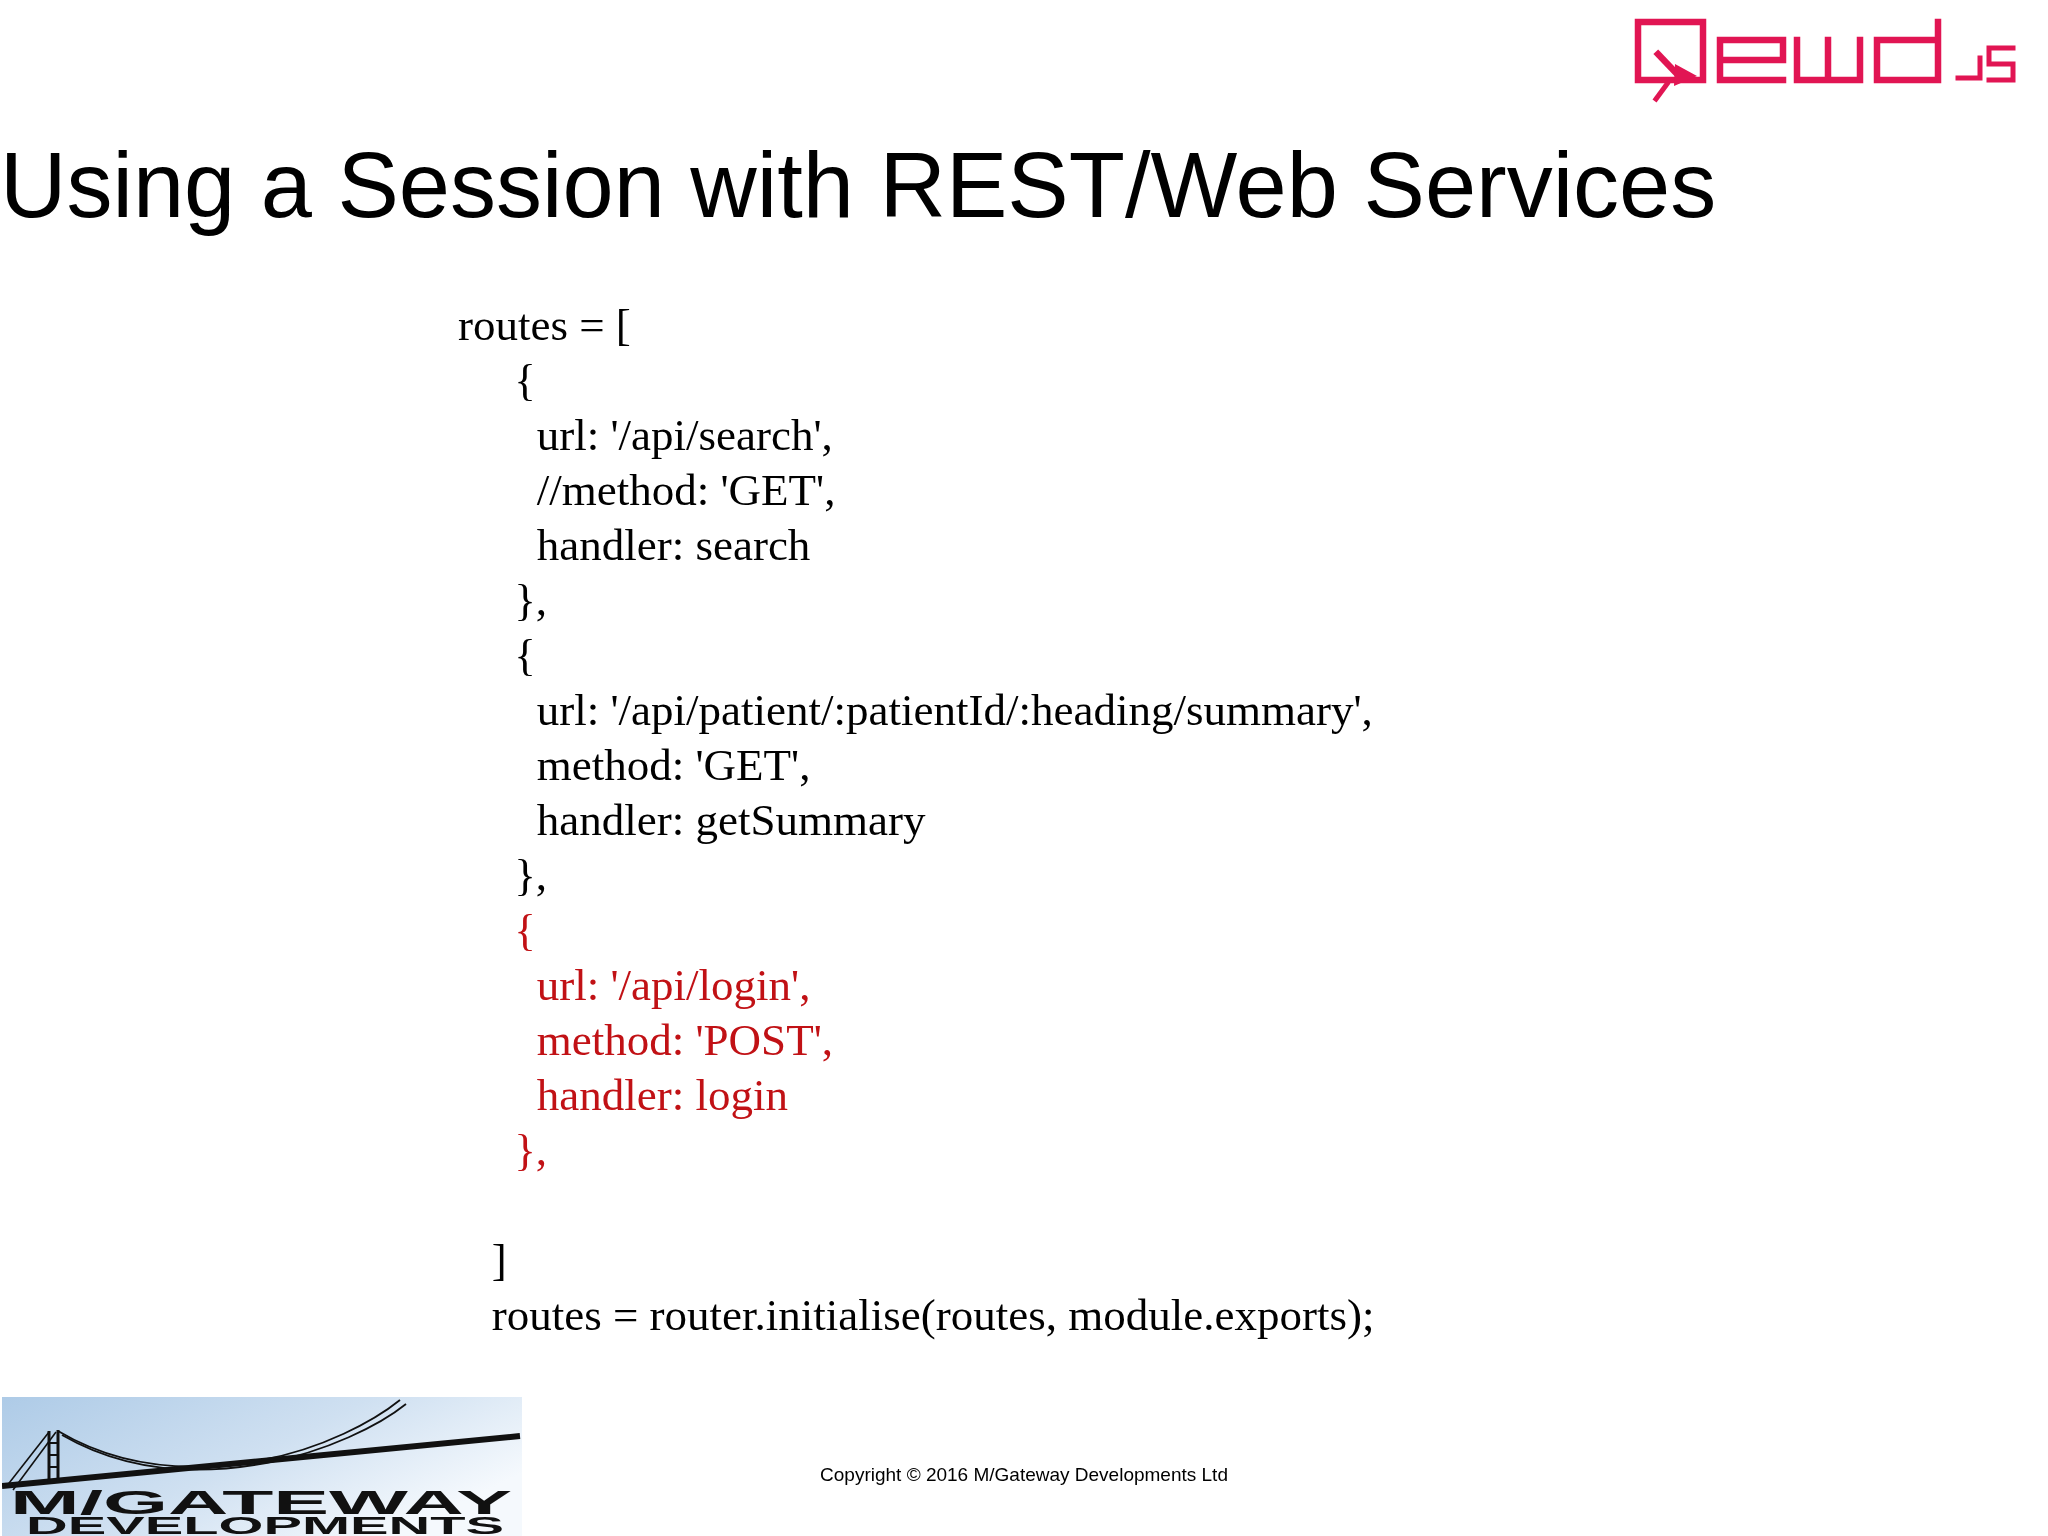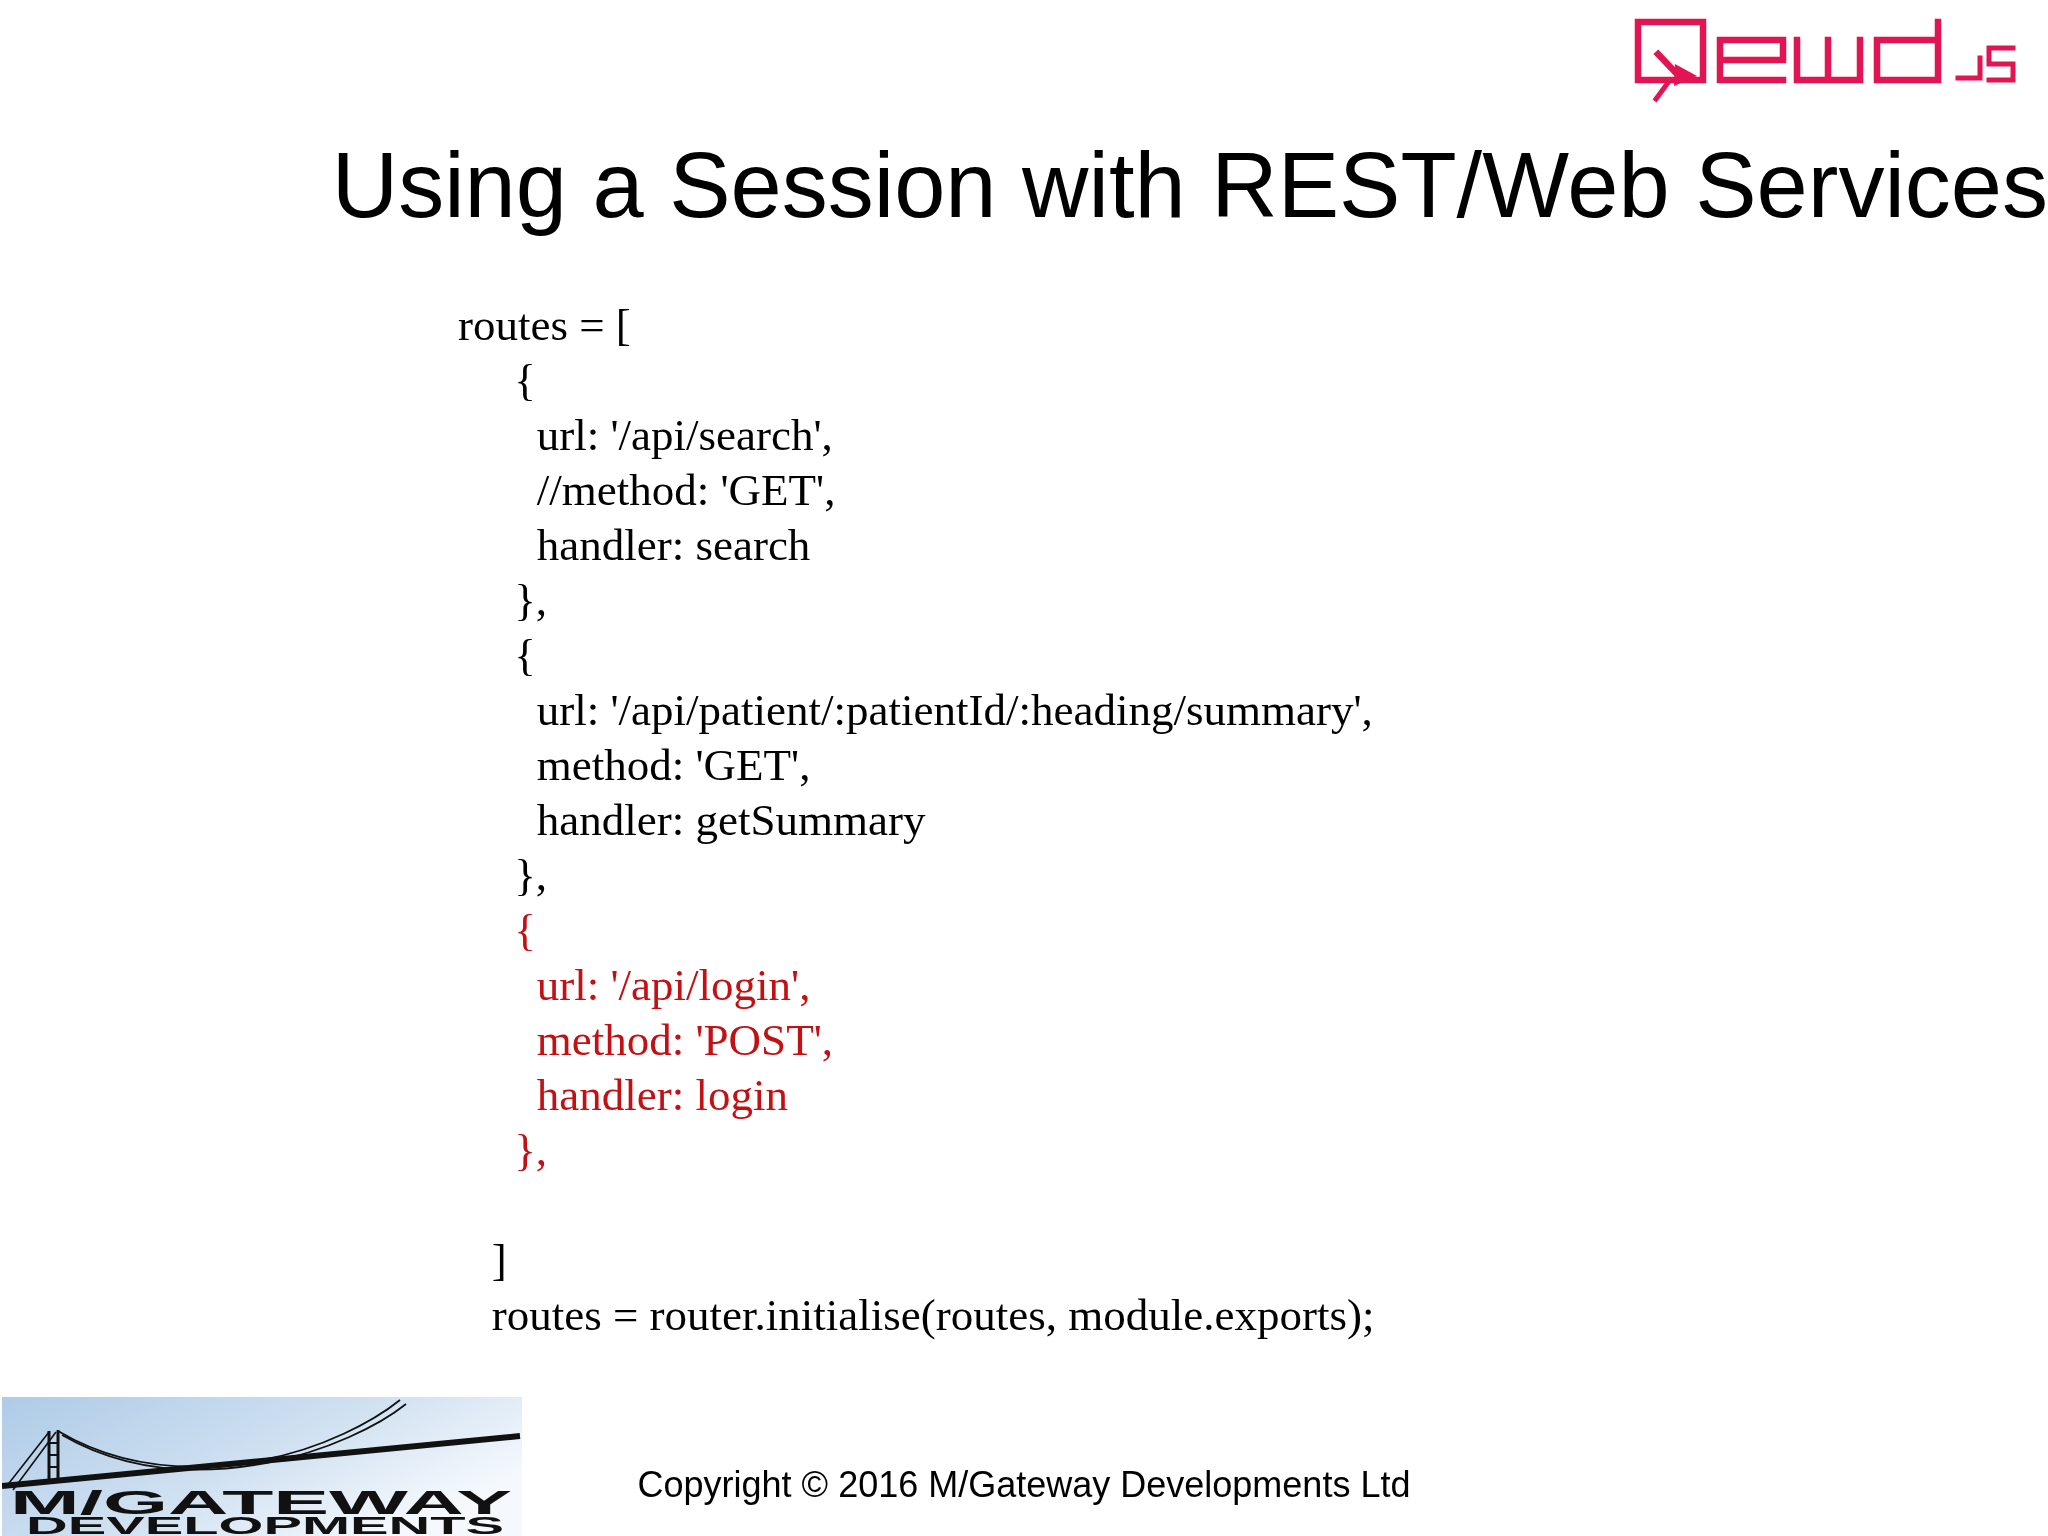--- a/index.html
+++ b/index.html
@@ -22,21 +22,21 @@
     left: 1620px;
     top: 0px;
     width: 428px;
     height: 130px;
   }
   .slide-title {
     position: absolute;
     top: 128px;
     left: 0;
     width: 2048px;
-    text-align: right;
+    text-align: left;
     font-size: 92px;
     line-height: 1.25;
     color: #000000;
     white-space: nowrap;
   }
   .code-block {
     position: absolute;
     left: 458px;
     top: 298px;
     font-size: 45px;
@@ -45,21 +45,21 @@
     white-space: pre;
   }
   .code-line { min-height: 55px; font-family: Liberation Serif, serif; }
   .code-line.red { color: #c11115; }
   .copyright {
     position: absolute;
     top: 1464px;
     left: 0;
     width: 2048px;
     text-align: center;
-    font-size: 36px;
+    font-size: 19px;
     color: #000000;
   }
   .mgateway-logo {
     position: absolute;
     left: 2px;
     top: 1397px;
     width: 520px;
     height: 139px;
   }
 </style>

